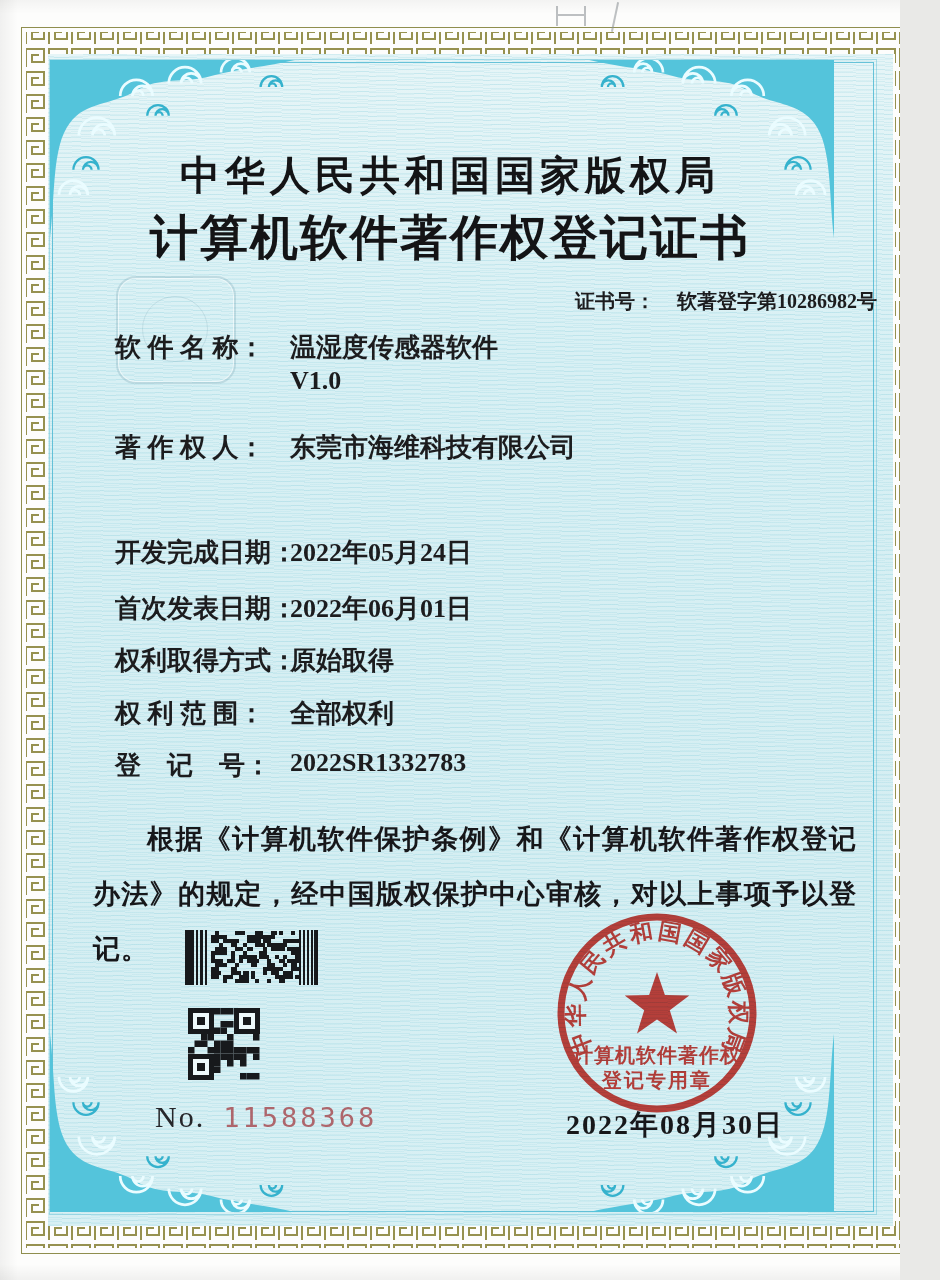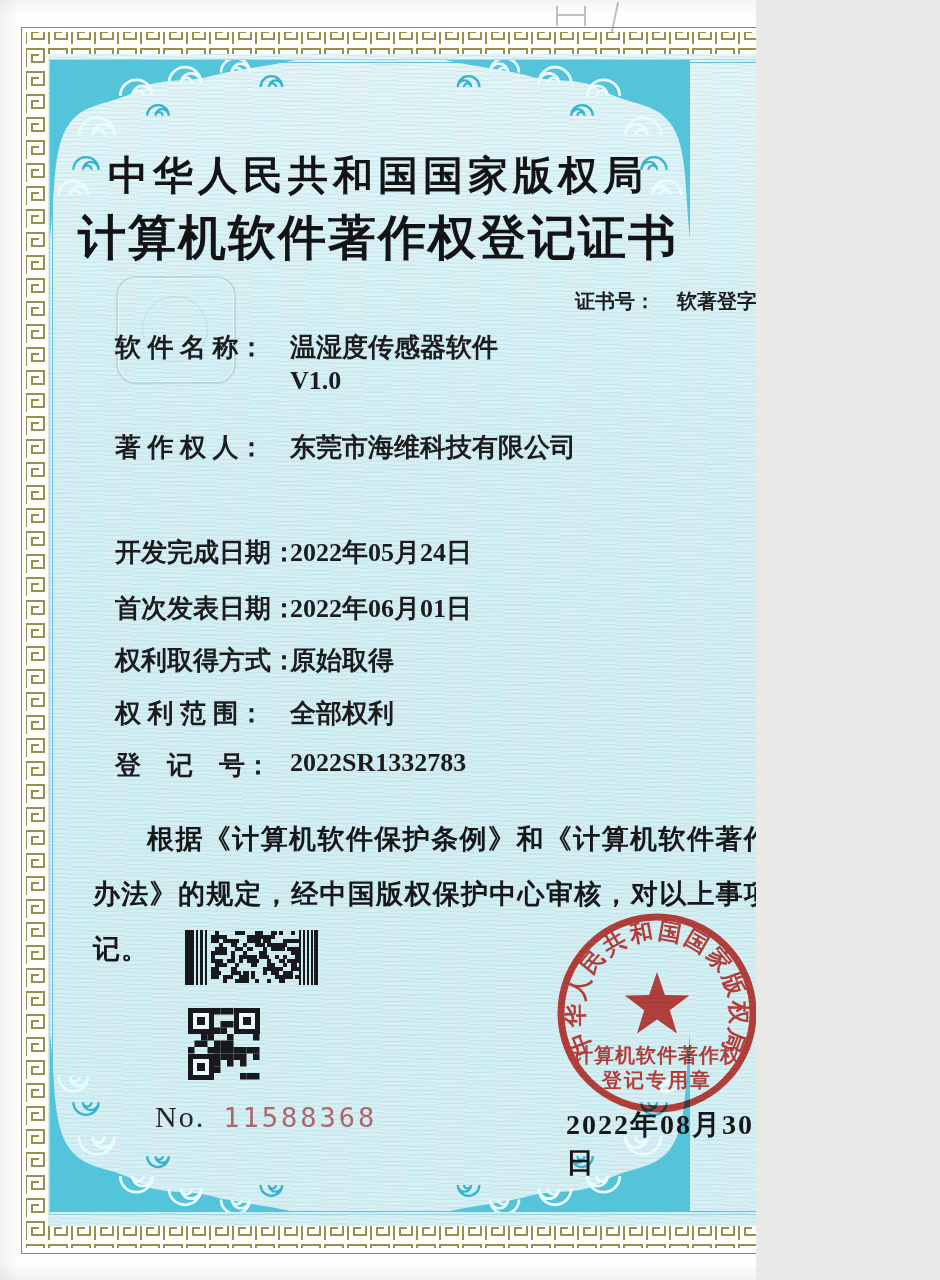--- a/index.html
+++ b/index.html
@@ -1,17 +1,17 @@
 <!DOCTYPE html>
 <html><head>
 <meta charset="utf-8">
 <style>
   html,body{margin:0;padding:0;background:#e9e9e7;}
   .page{
-    position:relative;width:756px;height:1280px;background:#fdfdfc;overflow:hidden;
+    position:relative;width:900px;height:1280px;background:#fdfdfc;overflow:hidden;
     font-family:"Liberation Serif","DejaVu Serif",serif;color:#1c1c1e;
   }
   .page::after{content:"";position:absolute;inset:0;pointer-events:none;
     background:linear-gradient(90deg,rgba(0,0,0,.05),rgba(0,0,0,0) 18px),
                linear-gradient(180deg,rgba(0,0,0,.04),rgba(0,0,0,0) 14px),
                linear-gradient(0deg,rgba(0,0,0,.05),rgba(0,0,0,0) 16px);}
   .frame-svg{position:absolute;left:0;top:0;}
   .inner-area{
     position:absolute;left:48px;top:54px;width:845px;height:1172px;
     background:

